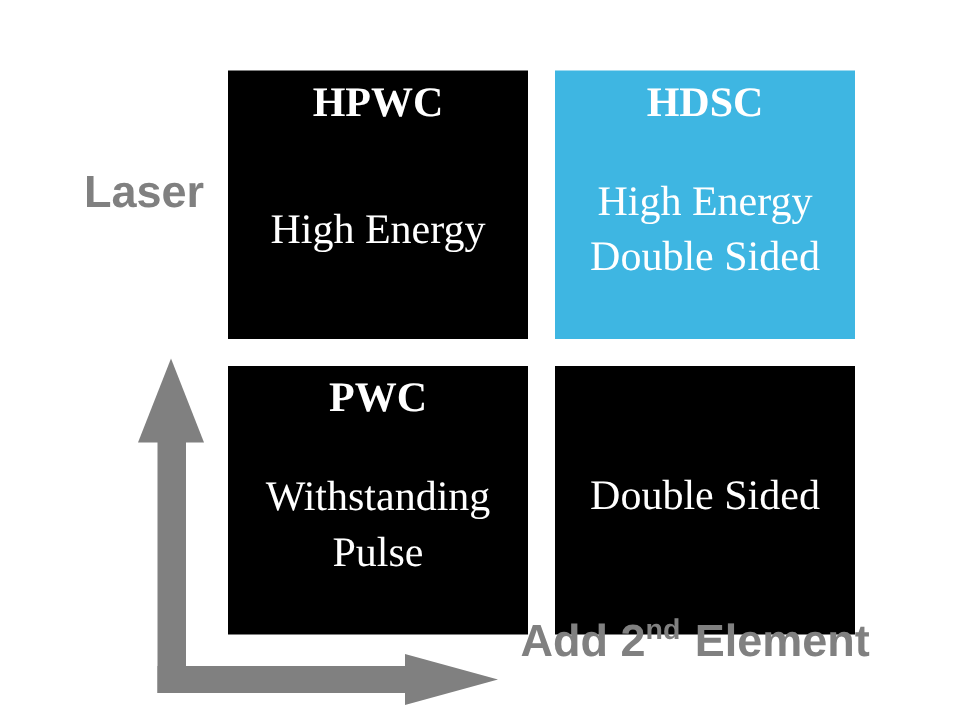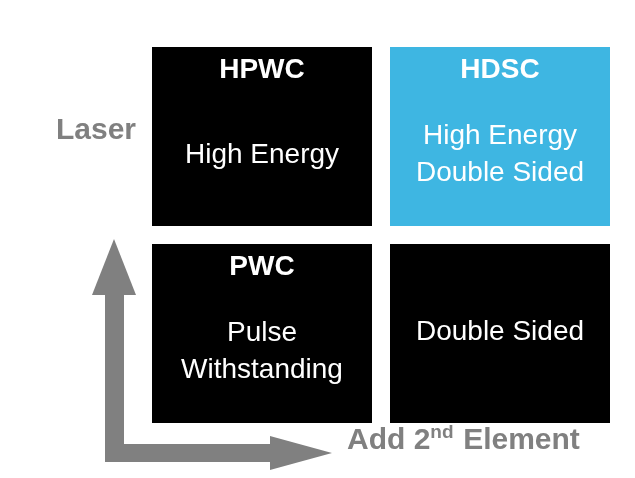--- a/index.html
+++ b/index.html
@@ -14,27 +14,28 @@
     height: 478px;
     background: #ffffff;
     overflow: hidden;
   }
 
   
   .grid {
     position: absolute;
     left: 152px;
     top: 47px;
-    width: 458px;
+    width: 418px;
     height: 376px;
     display: grid;
     grid-template-columns: 1fr 1fr;
     grid-template-rows: 1fr 1fr;
     gap: 18px;
     background: #ffffff;
+    font-family: Liberation Serif, serif;
   }
   .cell {
     background: var(--quadrant_black, #000);
     color: var(--text_white, #fff);
     display: flex;
     flex-direction: column;
     text-align: center;
   }
   .cell.highlight {
     background: var(--highlight_blue, #3EB6E2);
@@ -63,21 +64,21 @@
     width: 136px;
     text-align: right;
     color: var(--axis_gray, #808080);
     font-weight: 700;
     font-size: 30px;
     line-height: 38px;
   }
   .x-label {
     position: absolute;
     left: 347px;
-    top: 420px;
+    top: 409px;
     color: var(--axis_gray, #808080);
     font-weight: 700;
     font-size: 30px;
     line-height: 38px;
     white-space: nowrap;
   }
   .x-label sup {
     font-size: 19px;
     vertical-align: super;
     line-height: 0;
@@ -149,22 +150,22 @@
       <div class="cell-title">HDSC</div>
       <div class="cell-body">
         <div>High Energy</div>
         <div>Double Sided</div>
       </div>
     </div>
 
     <div class="cell">
       <div class="cell-title">PWC</div>
       <div class="cell-body">
+        <div>Withstanding</div>
         <div>Pulse</div>
-        <div>Withstanding</div>
       </div>
     </div>
 
     <div class="cell">
       <div class="cell-body">
         <div>Double Sided</div>
       </div>
     </div>
 
   </div>

